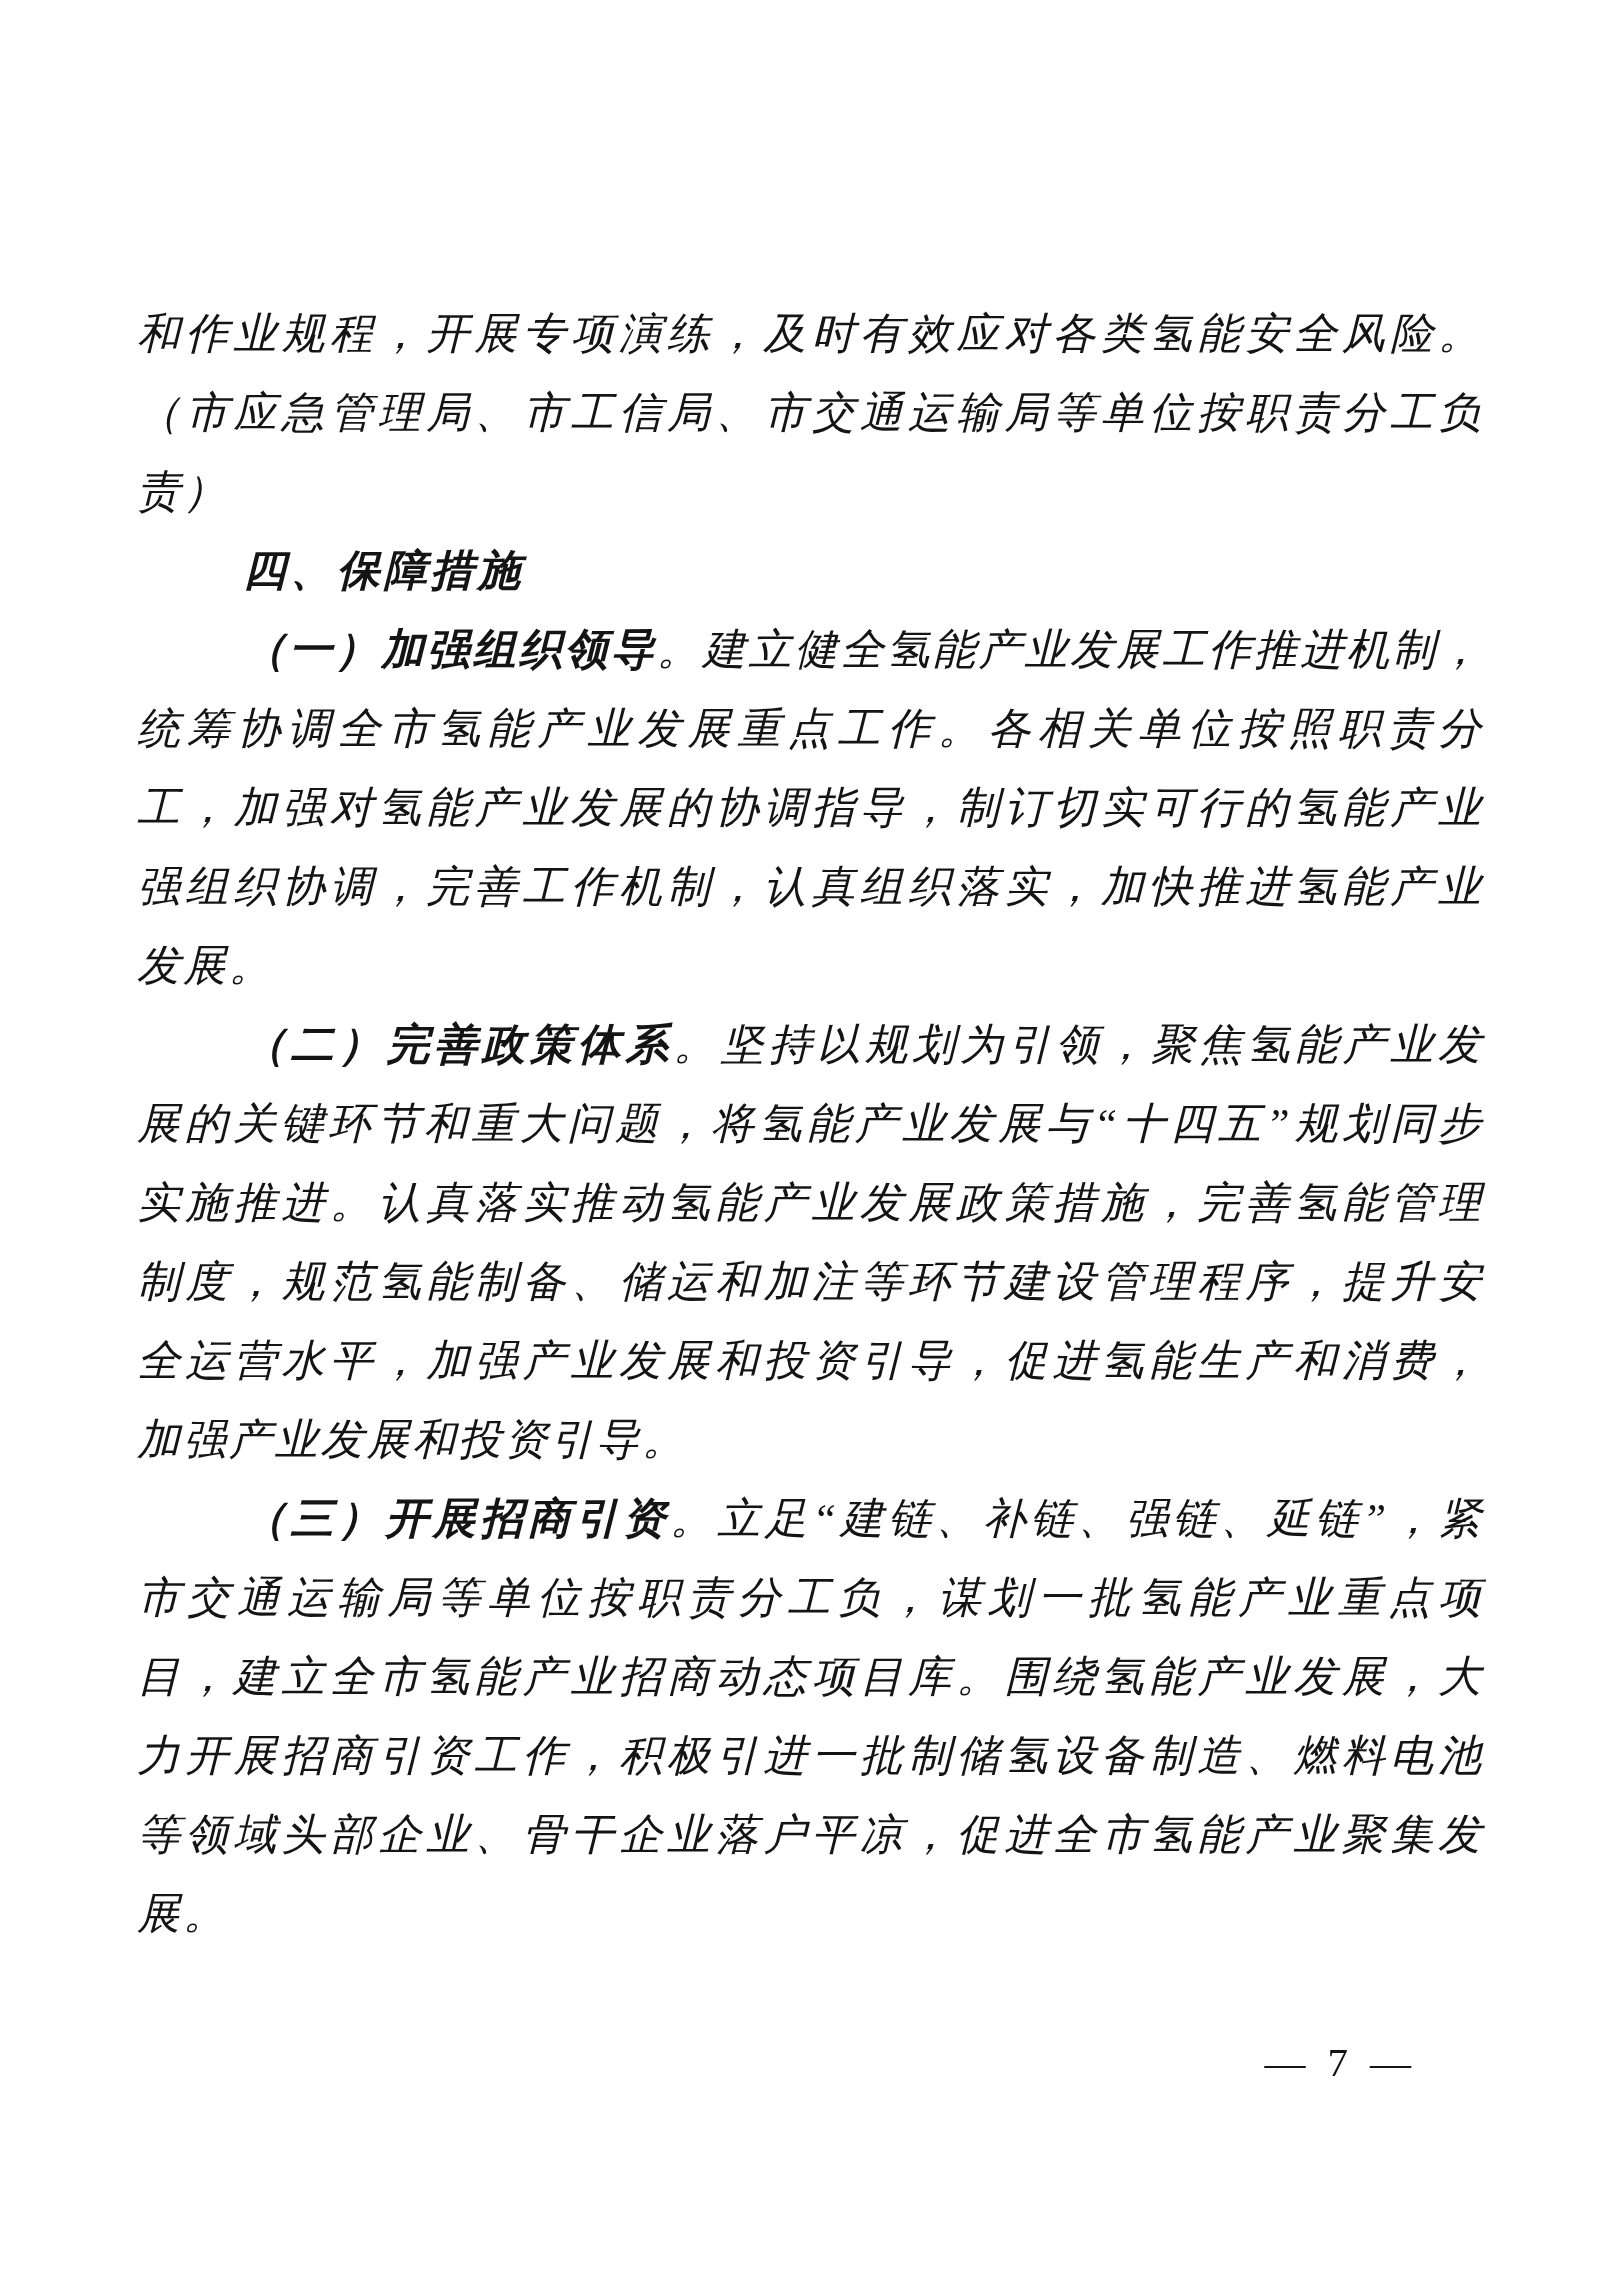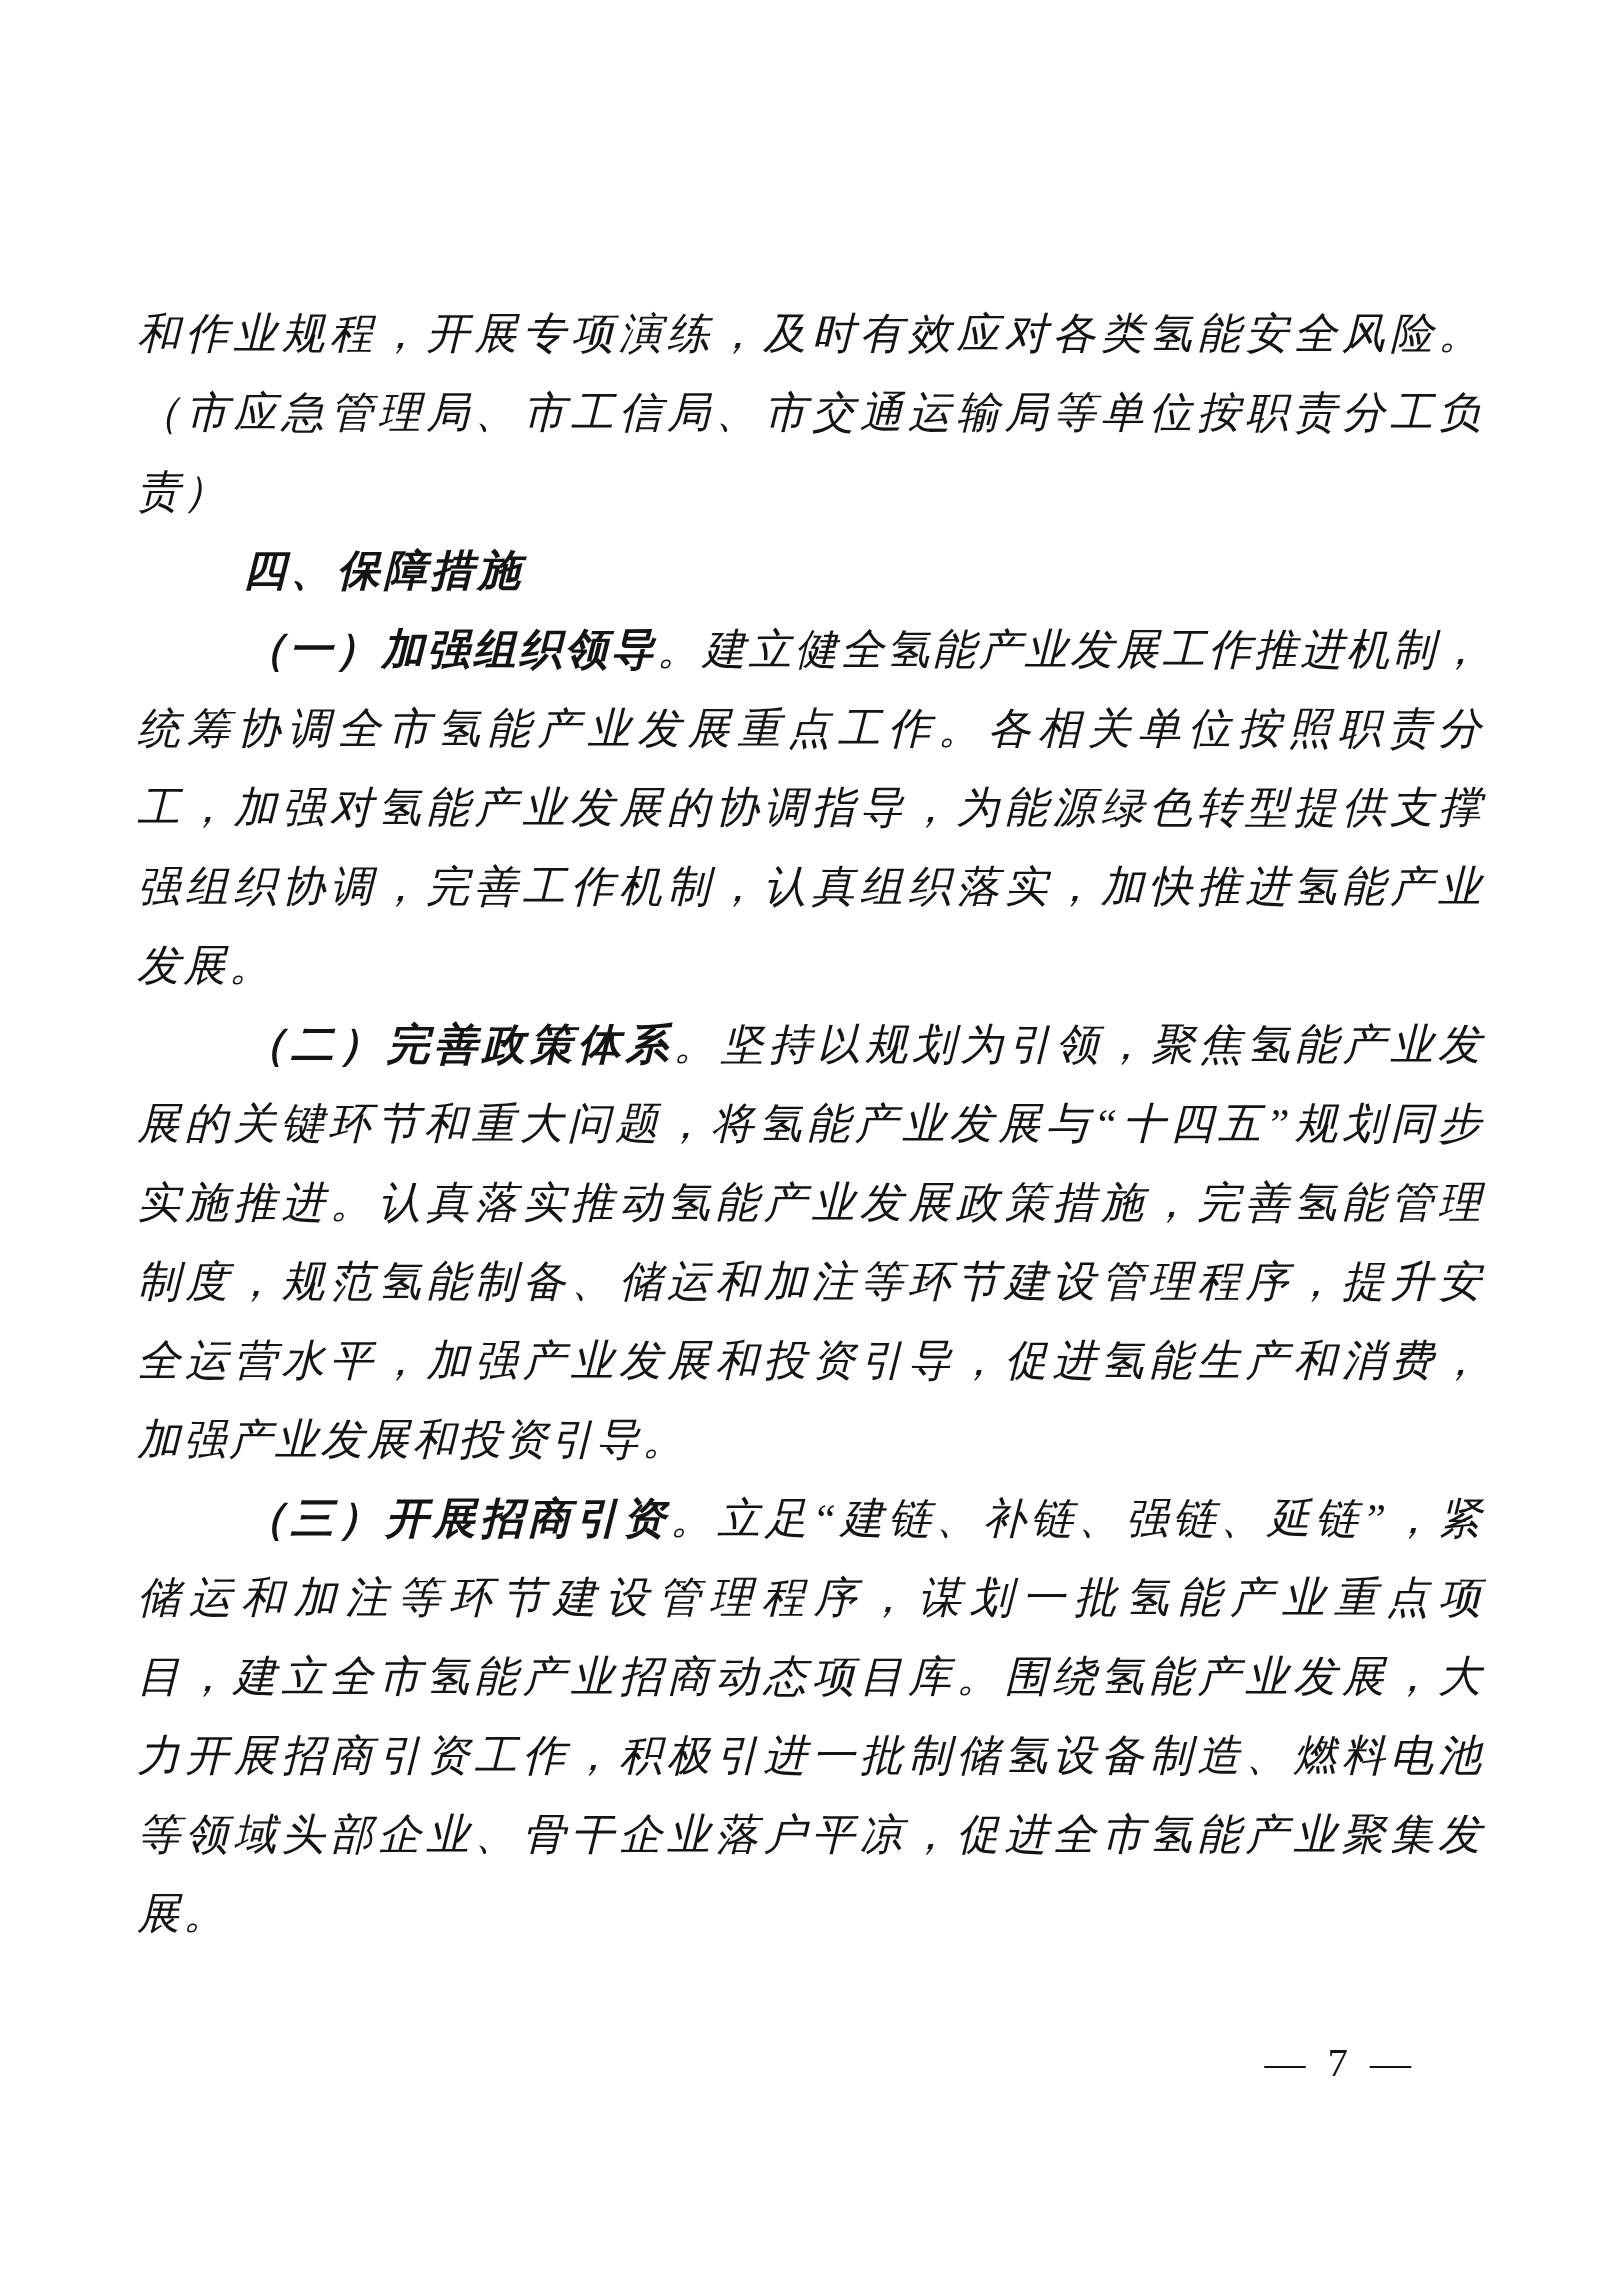--- a/index.html
+++ b/index.html
@@ -62,31 +62,31 @@
 <body>
 
 <div class="page">
   <div class="text-block">
       <div class="line fill"><span>和作业规程，开展专项演练，及时有效应对各类氢能安全风险。</span></div>
       <div class="line fill"><span>（市应急管理局、市工信局、市交通运输局等单位按职责分工负</span></div>
       <div class="line"><span>责）</span></div>
       <div class="line indent heading"><b>四、保障措施</b></div>
       <div class="line fill indent"><b>（一）加强组织领导</b><span>。建立健全氢能产业发展工作推进机制，</span></div>
       <div class="line fill"><span>统筹协调全市氢能产业发展重点工作。各相关单位按照职责分</span></div>
-      <div class="line fill"><span>工，加强对氢能产业发展的协调指导，为能源绿色转型提供支撑</span></div>
+      <div class="line fill"><span>工，加强对氢能产业发展的协调指导，制订切实可行的氢能产业</span></div>
       <div class="line fill"><span>强组织协调，完善工作机制，认真组织落实，加快推进氢能产业</span></div>
       <div class="line"><span>发展。</span></div>
       <div class="line fill indent"><b>（二）完善政策体系</b><span>。坚持以规划为引领，聚焦氢能产业发</span></div>
       <div class="line fill"><span>展的关键环节和重大问题，将氢能产业发展与“十四五”规划同步</span></div>
       <div class="line fill"><span>实施推进。认真落实推动氢能产业发展政策措施，完善氢能管理</span></div>
       <div class="line fill"><span>制度，规范氢能制备、储运和加注等环节建设管理程序，提升安</span></div>
       <div class="line fill"><span>全运营水平，加强产业发展和投资引导，促进氢能生产和消费，</span></div>
       <div class="line"><span>加强产业发展和投资引导。</span></div>
       <div class="line fill indent"><b>（三）开展招商引资</b><span>。立足“建链、补链、强链、延链”，紧</span></div>
-      <div class="line fill"><span>储运和加注等环节建设管理程序，谋划一批氢能产业重点项</span></div>
+      <div class="line fill"><span>市交通运输局等单位按职责分工负，谋划一批氢能产业重点项</span></div>
       <div class="line fill"><span>目，建立全市氢能产业招商动态项目库。围绕氢能产业发展，大</span></div>
       <div class="line fill"><span>力开展招商引资工作，积极引进一批制储氢设备制造、燃料电池</span></div>
       <div class="line fill"><span>等领域头部企业、骨干企业落户平凉，促进全市氢能产业聚集发</span></div>
       <div class="line"><span>展。</span></div>
     </div>
   <div class="footer">— 7 —</div>
 </div>
 
 
 </body></html>

